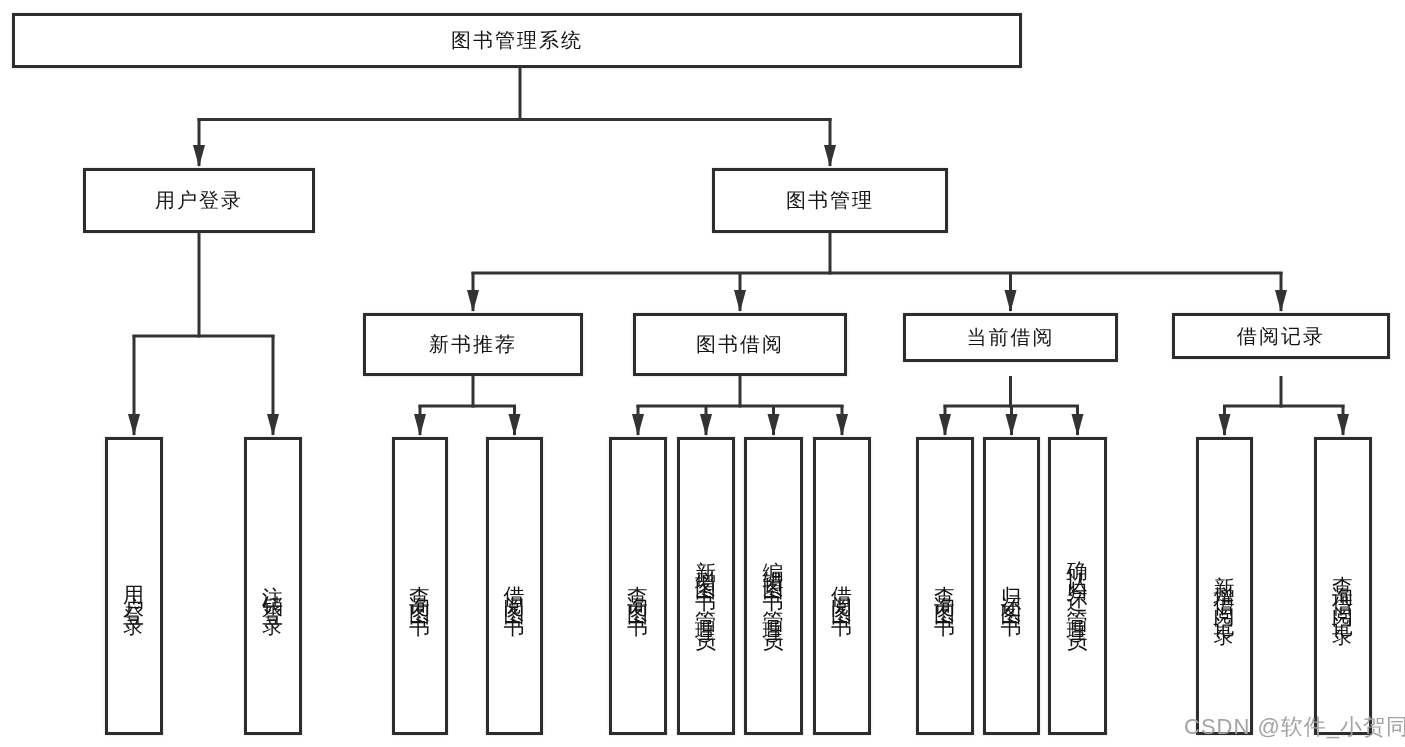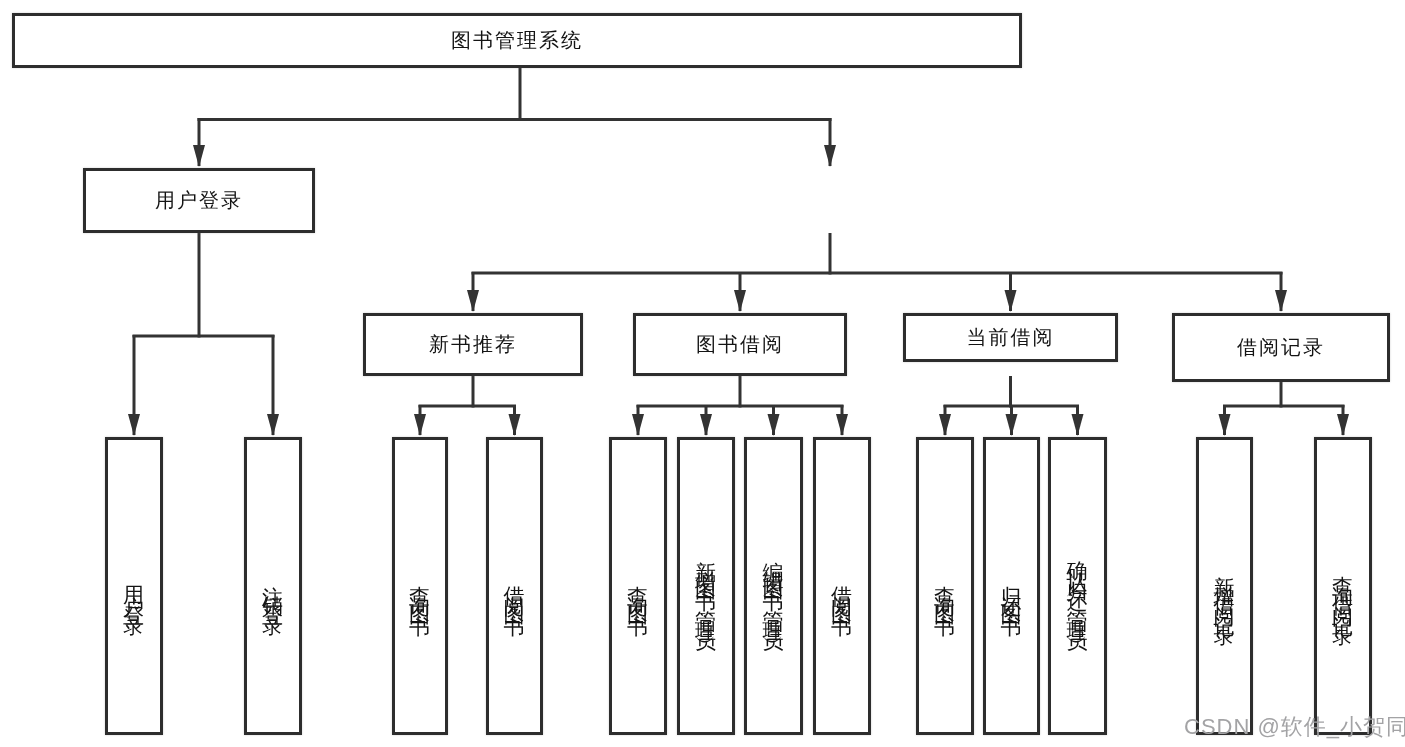--- a/index.html
+++ b/index.html
@@ -120,25 +120,26 @@
         <line x1="1223" y1="406" x2="1344.5" y2="406"></line>
         <line x1="1224.5" y1="405" x2="1224.5" y2="435" marker-end="url(#arrow)"></line>
         <line x1="1343" y1="405" x2="1343" y2="435" marker-end="url(#arrow)"></line>
       </g>
     </g>
   </svg>
 
   <div class="node" style="left:12px; top:13px; width:1010px; height:55px;">图书管理系统</div>
 
   <div class="node" style="left:83px; top:168px; width:232px; height:65px;">用户登录</div>
+  <div class="node" style="left:712px; top:168px; width:236px; height:65px;">图书管理</div>
 
   <div class="node" style="left:633px; top:313px; width:214px; height:63px;">图书借阅</div>
   <div class="node" style="left:363px; top:313px; width:220px; height:63px;">新书推荐</div>
   <div class="node" style="left:903px; top:313px; width:215px; height:49px;">当前借阅</div>
-  <div class="node" style="left:1172px; top:313px; width:218px; height:69px;">借阅记录</div>
+  <div class="node" style="left:1172px; top:313px; width:218px; height:46px;">借阅记录</div>
 
   <div class="node leaf" style="left:105px; top:437px; width:58px; height:298px;">用户登录</div>
   <div class="node leaf" style="left:244px; top:437px; width:58px; height:298px;">注销登录</div>
 
   <div class="node leaf" style="left:392px; top:437px; width:56px; height:298px;">查询图书</div>
   <div class="node leaf" style="left:486px; top:437px; width:57px; height:298px;">借阅图书</div>
 
   <div class="node leaf" style="left:609px; top:437px; width:58px; height:298px;">查询图书</div>
   <div class="node leaf" style="left:677px; top:437px; width:58px; height:298px;">新增图书（管理员）</div>
   <div class="node leaf" style="left:744px; top:437px; width:59px; height:298px;">编辑图书（管理员）</div>

